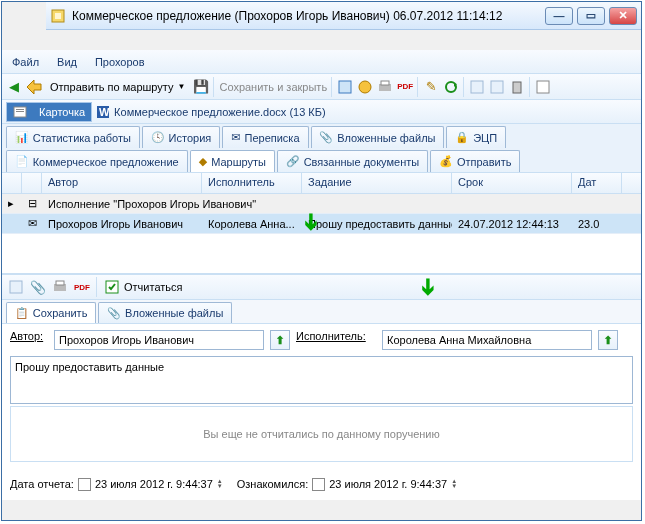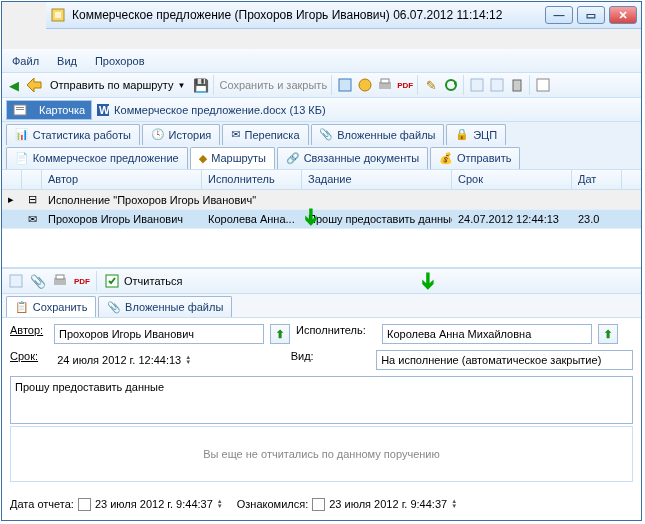--- a/index.html
+++ b/index.html
@@ -33,21 +33,21 @@
 .gridrow div { padding: 2px 6px; overflow: hidden; white-space: nowrap; }
 .col0 { width: 20px; } .col1 { width: 20px; } .col2 { width: 160px; } .col3 { width: 100px; } .col4 { width: 150px; } .col5 { width: 120px; } .col6 { width: 50px; }
 .midarea { background: #fff; padding: 0; border-bottom: 1px solid #c9dff3; height: 40px; position: relative; }
 .greenarrow { position: absolute; font-size: 22px; color: #0a0; font-weight: bold; transform: rotate(90deg); }
 .lowtool { height: 26px; background: linear-gradient(#f8fbff, #e7f1fb); display: flex; align-items: center; padding: 0 6px; gap: 6px; border-top: 1px solid #c9dff3; border-bottom: 1px solid #c9dff3; }
 .lowtool .report { display: flex; align-items: center; gap: 4px; }
 .tabs3 { display: flex; height: 24px; padding: 2px 4px 0; background: #f3f7fc; border-bottom: 1px solid #c9dff3; }
 .form { padding: 6px 8px; background: #fff; }
 .frow { display: flex; align-items: flex-start; margin-bottom: 6px; gap: 6px; }
 .flabel { width: 38px; text-decoration: underline; color: #000; }
-.flabel2 { width: 80px; color: #000; }
+.flabel2 { width: 80px; text-decoration: underline; color: #000; }
 .finput { border: 1px solid #9db7d4; padding: 2px 4px; background: #fff; height: 20px; display: flex; align-items: center; }
 .upbtn { width: 20px; height: 20px; border: 1px solid #9db7d4; background: linear-gradient(#f8fbff, #e7f1fb); display: flex; align-items: center; justify-content: center; color: #1a8f1a; font-weight: bold; }
 .textarea { border: 1px solid #9db7d4; padding: 4px; height: 48px; background: #fff; }
 .notice { height: 56px; display: flex; align-items: center; justify-content: center; border: 1px solid #c9dff3; background: #fff; color: #888; margin-top: 2px; }
 .bottomrow { display: flex; align-items: center; padding: 6px 8px; background: #fff; }
 .chk { width: 13px; height: 13px; border: 1px solid #888; display: inline-block; }
 .dateinp { height: 20px; padding: 2px 4px; display: flex; align-items: center; gap: 4px; }
 .updn { display: inline-flex; flex-direction: column; font-size: 6px; line-height: 5px; color: #555; }
 svg { display: block; }
 </style>
@@ -276,30 +276,20 @@
 
  <div class="form">
   <div class="frow">
    <span class="flabel">Автор:</span>
    <div class="finput" style="width:210px">Прохоров Игорь Иванович</div>
    <div class="upbtn">⬆</div>
    <span class="flabel2">Исполнитель:</span>
    <div class="finput" style="width:210px">Королева Анна Михайловна</div>
    <div class="upbtn">⬆</div>
   </div>
-  <div class="frow">
-   <span class="flabel">Срок:</span>
-   <div class="dateinp" style="width:210px">
-     <span>24    июля    2012 г. 12:44:13</span>
-     <span class="updn">▲<br>▼</span>
-   </div>
-   <div style="width:20px"></div>
-   <span class="flabel2" style="width:28px">Вид:</span>
-   <div class="finput" style="width:262px;margin-left:52px">На исполнение (автоматическое закрытие)</div>
-  </div>
   <div class="textarea">Прошу предоставить данные</div>
   <div class="notice">Вы еще не отчитались по данному поручению</div>
  </div>
 
  <div class="bottomrow">
   <span>Дата отчета:</span>
   <div class="dateinp">
    <span class="chk"></span>
    <span>23    июля    2012 г.  9:44:37</span>
    <span class="updn">▲<br>▼</span>

